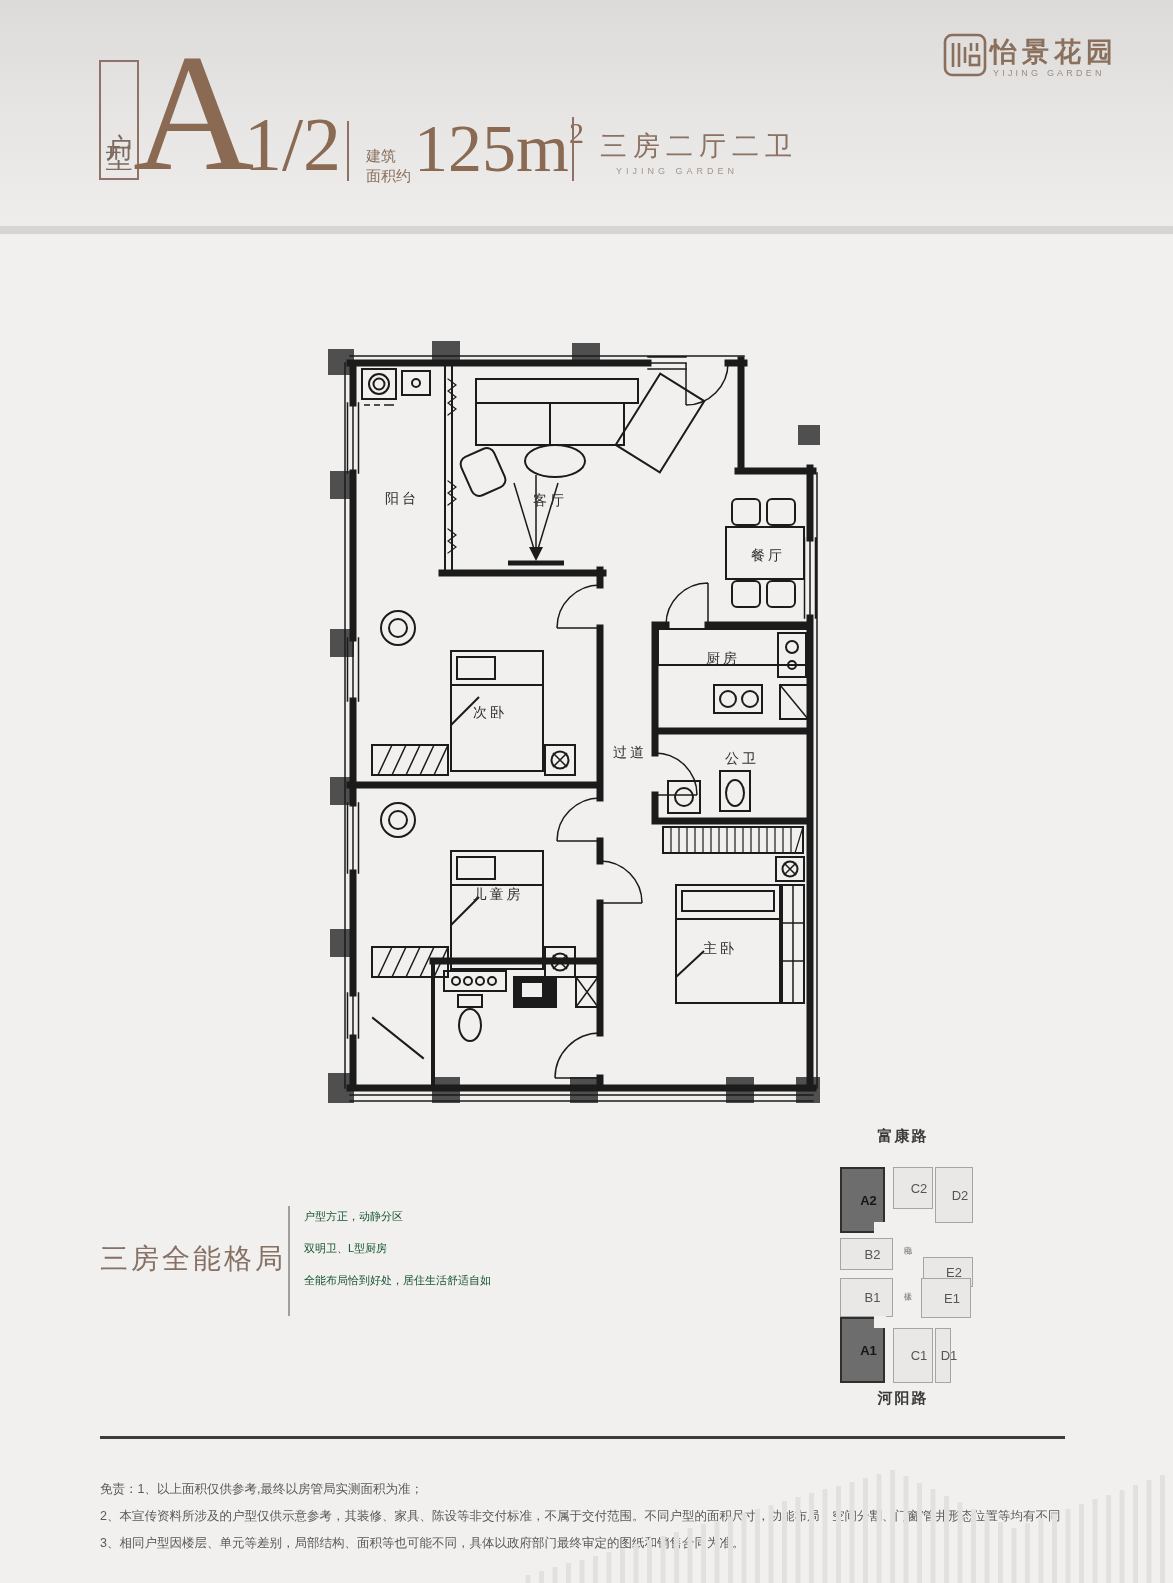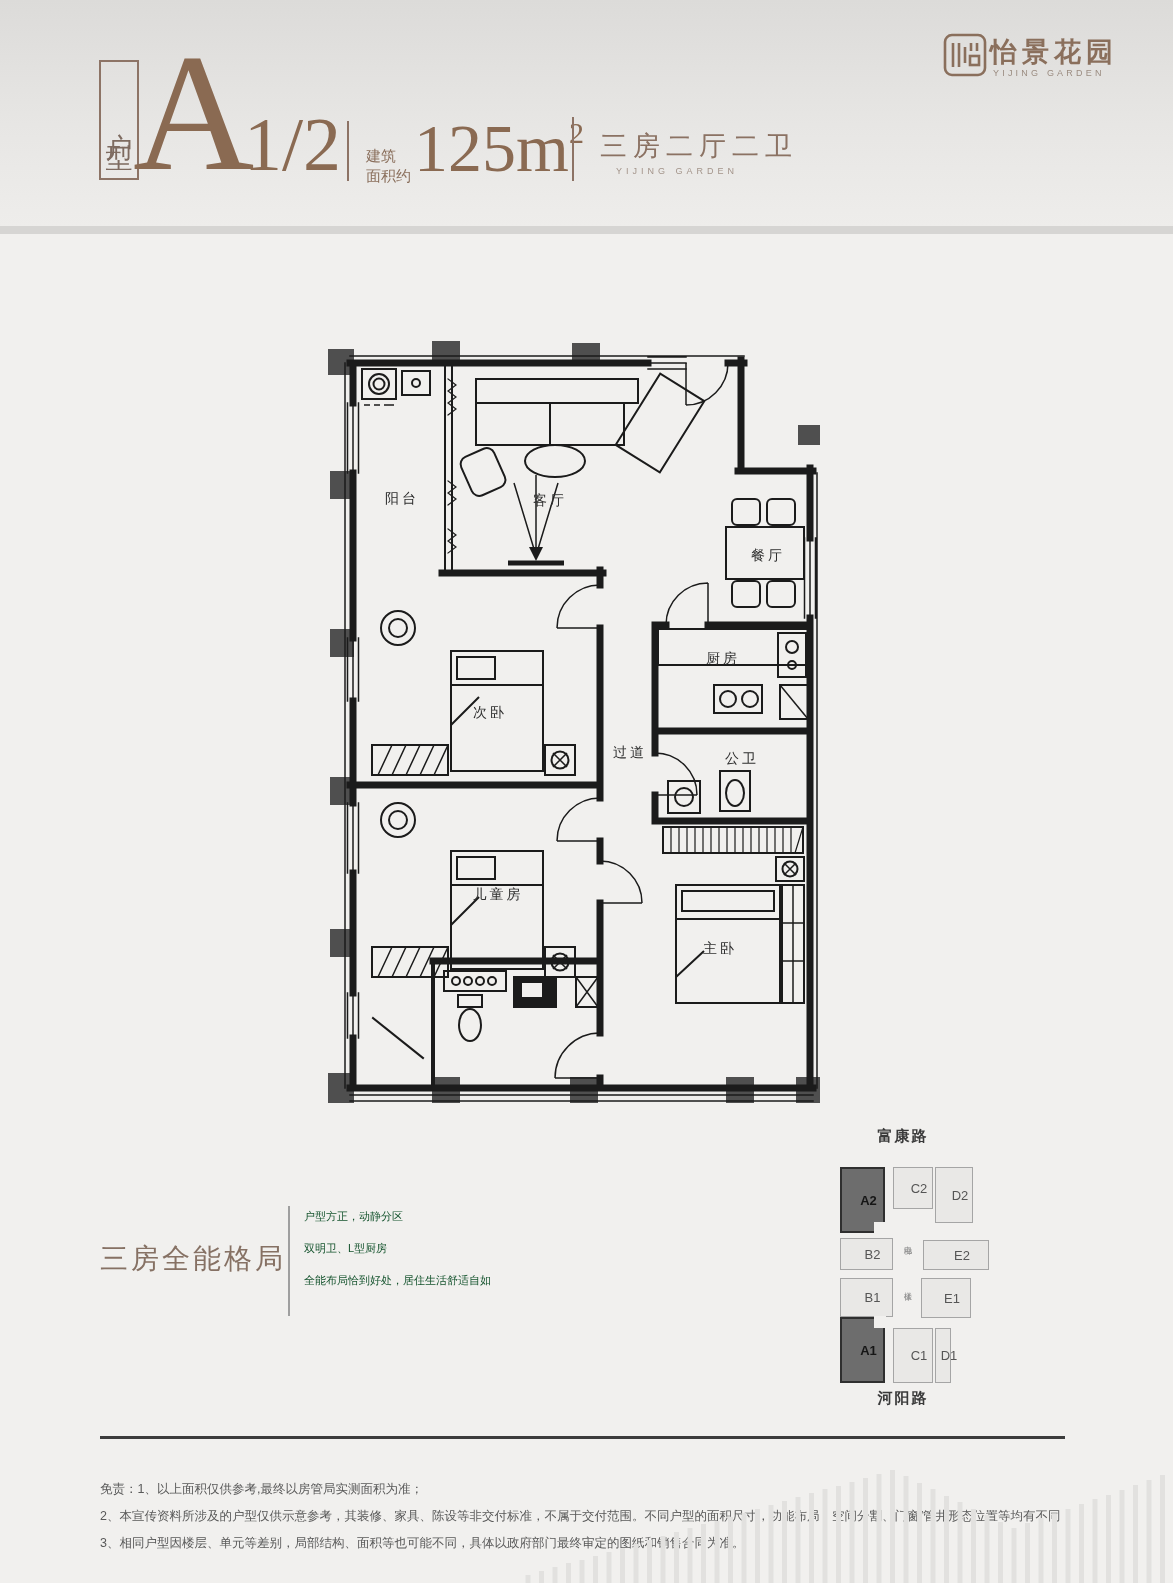--- a/index.html
+++ b/index.html
@@ -251,21 +251,21 @@
 
   <div class="abs sitemap">
     <div class="road" style="top:2px;">富康路</div>
 
     <div class="unit dark" style="left:12px;top:42px;width:45px;height:66px;">A2</div>
     <i class="notch" style="left:46px;top:97px;"></i>
     <div class="unit" style="left:65px;top:42px;width:40px;height:42px;">C2</div>
     <div class="unit" style="left:107px;top:42px;width:38px;height:56px;">D2</div>
 
     <div class="unit" style="left:12px;top:113px;width:53px;height:32px;">B2</div>
-    <div class="unit" style="left:95px;top:115px;width:66px;height:30px;">E2</div>
+    <div class="unit" style="left:95px;top:132px;width:50px;height:30px;">E2</div>
 
     <div class="unit" style="left:12px;top:153px;width:53px;height:39px;">B1</div>
     <div class="unit" style="left:93px;top:153px;width:50px;height:40px;">E1</div>
 
     <div class="unit dark" style="left:12px;top:192px;width:45px;height:66px;">A1</div>
     <i class="notch" style="left:46px;top:191px;"></i>
     <div class="unit" style="left:65px;top:203px;width:40px;height:55px;">C1</div>
     <div class="unit" style="left:107px;top:203px;width:16px;height:55px;">D1</div>
 
     <div class="core-label" style="left:73px;top:114px;">电梯</div>

